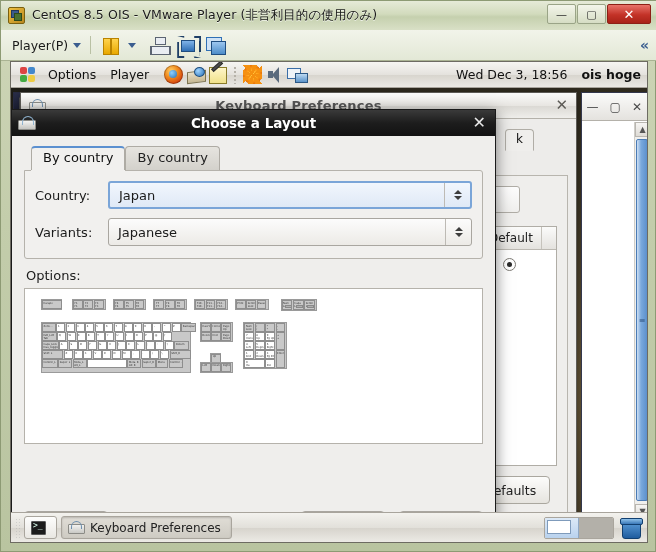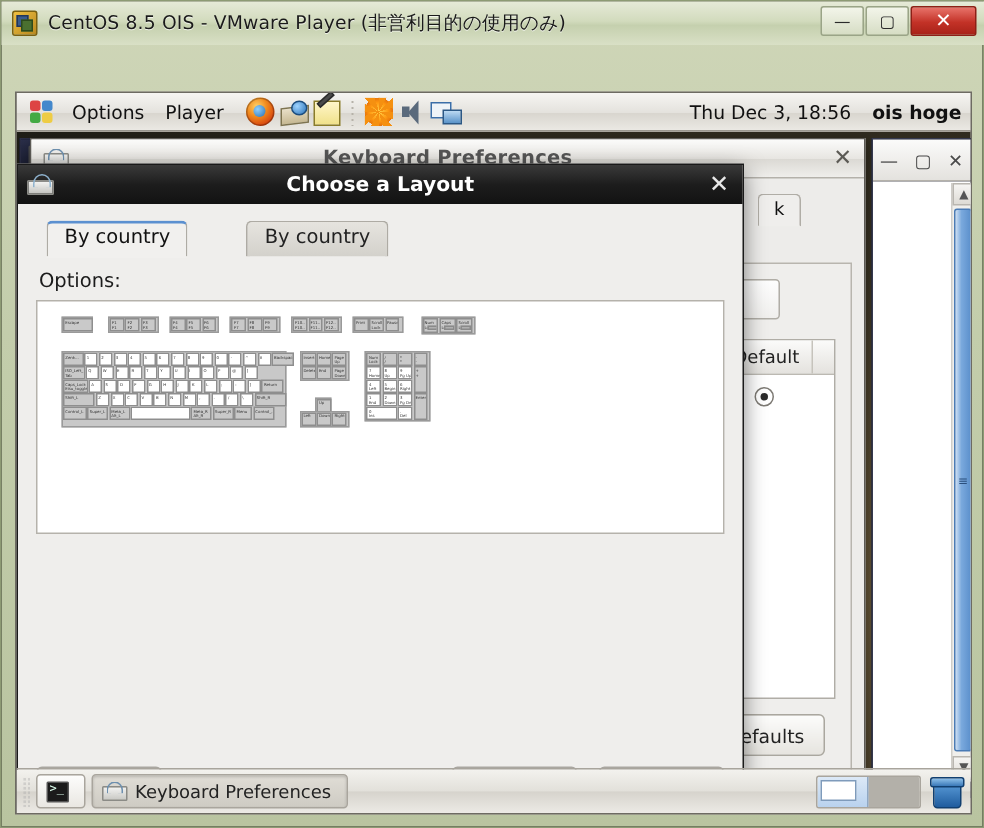--- a/index.html
+++ b/index.html
@@ -419,21 +419,21 @@
   #ld-title{
     position:absolute; left:0; right:0; text-align:center;
     font-size:13.5px; font-weight:bold; color:#fff;
   }
   #ld-close{
     position:absolute; right:9px; top:3px; font-size:16px; color:#e8e8e8; line-height:19px;
   }
   #ld-body{ position:absolute; inset:26px 0 0 0; padding:10px 12px 10px 12px; }
 
   
-  #ld-tabrow{ display:flex; align-items:center; height:25px; padding-left:7px;gap:39px; }
+  #ld-tabrow{ display:flex; align-items:flex-start; height:25px; padding-left:7px; }
   .ld-tab{
     height:24px; padding:3px 11px 0 11px; font-size:13px; color:#222;
     border:1px solid #aeaba4; border-bottom:none; border-radius:4px 4px 0 0;
     background: linear-gradient(180deg,#e6e4df,#d3d1cb);
     position:relative;
   }
   .ld-tab.active{
     background:#f1f0ee; color:#111; z-index:2;
     border-top:2px solid #5b90d0;
     box-shadow: 0 1px 0 0 #f1f0ee;
@@ -507,20 +507,33 @@
   <div id="vm-titlebar">
     <div id="vm-title-icon"></div>
     <div id="vm-title-text">CentOS 8.5 OIS - VMware Player (非営利目的の使用のみ)</div>
     <div class="wbtns">
       <div class="wbtn">—</div>
       <div class="wbtn">▢</div>
       <div class="wbtn close">✕</div>
     </div>
   </div>
 
+  <div id="vm-toolbar">
+    <div id="player-menu">
+      <span>Player(P)</span>
+      <span class="caret-dn"></span>
+    </div>
+    <div class="sep"></div>
+    <div class="tb-icon" id="ic-pause"></div>
+    <span class="caret-dn" style="margin-right:12px;"></span>
+    <div class="tb-icon" id="ic-net"></div>
+    <div class="tb-icon" id="ic-full"></div>
+    <div class="tb-icon" id="ic-unity"></div>
+    <div id="vm-chevrons">«</div>
+  </div>
 
   <div id="guest">
     <div id="desktop-bg"></div>
 
     <div id="terminal-window">
       <div id="terminal-titlebar">
         <div class="term-ic"></div>
       </div>
       <div id="terminal-body"></div>
     </div>
@@ -572,20 +585,42 @@
         <div id="ld-close">✕</div>
       </div>
 
       <div id="ld-body">
 
         <div id="ld-tabrow">
           <div class="ld-tab active">By country</div>
           <div class="ld-tab">By country</div>
         </div>
 
+        <div id="ld-tabframe">
+          <div class="ld-row">
+            <div class="ld-label">Country:</div>
+            <div class="ld-combo focused">
+              <div class="ld-combo-text">Japan</div>
+              <div class="ld-combo-arrow">
+                <span class="ar-up"></span>
+                <span class="ar-dn"></span>
+              </div>
+            </div>
+          </div>
+          <div class="ld-row">
+            <div class="ld-label">Variants:</div>
+            <div class="ld-combo">
+              <div class="ld-combo-text">Japanese</div>
+              <div class="ld-combo-arrow">
+                <span class="ar-up"></span>
+                <span class="ar-dn"></span>
+              </div>
+            </div>
+          </div>
+        </div>
 
         <div id="preview-label">Options:</div>
 
         <div id="preview-frame">
           <div id="kbd">
               <div class="kgroup" style="left: 0px; top: 0px; width: 21.12px; height: 11px;">
                 <div class="key gray" style="left: 0px; top: 0px; width: 20.16px; height: 9px;">
                   <span>Escape</span>
                 </div>
               </div>
@@ -1046,21 +1081,21 @@
       <div class="panel-menu">Player</div>
       <div id="panel-launchers">
         <div class="launcher" id="lf-firefox"></div>
         <div class="launcher" id="lf-mail"></div>
         <div class="launcher" id="lf-edit"></div>
         <div class="panel-dots"></div>
         <div class="launcher" id="lf-update"></div>
         <div class="launcher" id="lf-volume"></div>
         <div class="launcher" id="lf-network"></div>
       </div>
-      <div id="clock">Thu Dec  3, 18:56</div>
+      <div id="clock">Wed Dec  3, 18:56</div>
       <div id="panel-user">ois hoge</div>
     </div>
 
     <div id="gnome-bottom-panel">
       <div class="grip"></div>
       <div class="taskbtn">
         <span class="term-ic"></span>
       </div>
       <div class="taskbtn active">
         <span class="kbd-ic"></span>

